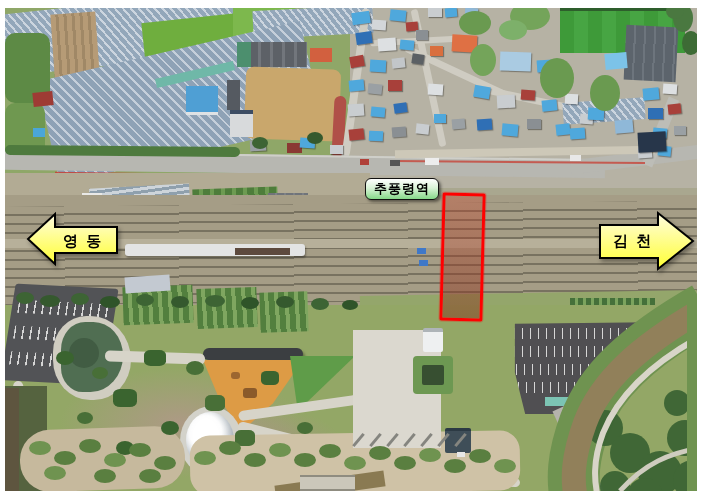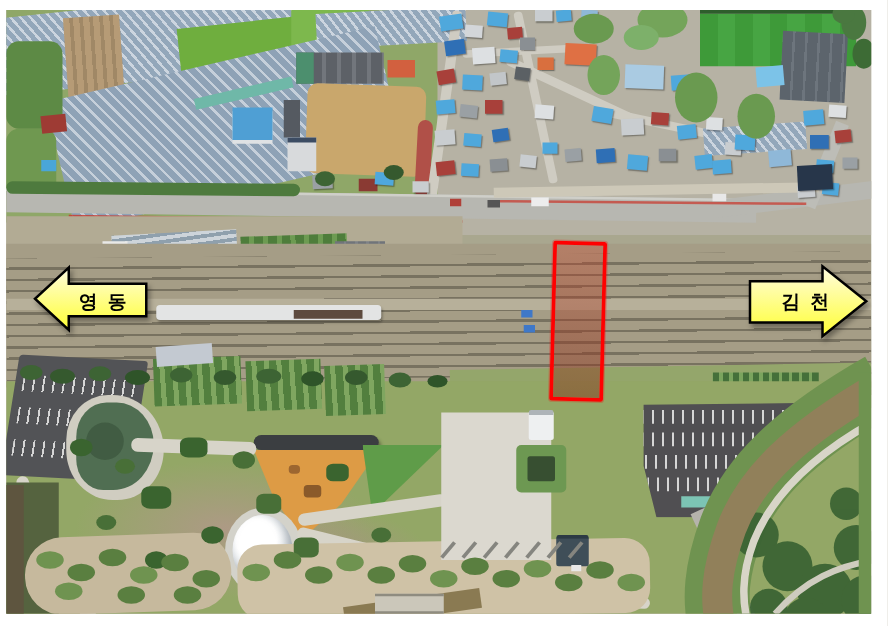--- a/index.html
+++ b/index.html
@@ -306,20 +306,23 @@
         <div style="position: absolute; left: 352px; top: 424px; width: 3px; height: 16px; background: rgb(133, 133, 127); transform: rotate(40deg);"></div>
         <div style="position: absolute; left: 369px; top: 424px; width: 3px; height: 16px; background: rgb(133, 133, 127); transform: rotate(40deg);"></div>
         <div style="position: absolute; left: 386px; top: 424px; width: 3px; height: 16px; background: rgb(133, 133, 127); transform: rotate(40deg);"></div>
         <div style="position: absolute; left: 403px; top: 424px; width: 3px; height: 16px; background: rgb(133, 133, 127); transform: rotate(40deg);"></div>
         <div style="position: absolute; left: 420px; top: 424px; width: 3px; height: 16px; background: rgb(133, 133, 127); transform: rotate(40deg);"></div>
         <div style="position: absolute; left: 437px; top: 424px; width: 3px; height: 16px; background: rgb(133, 133, 127); transform: rotate(40deg);"></div>
         <div style="position: absolute; left: 454px; top: 424px; width: 3px; height: 16px; background: rgb(133, 133, 127); transform: rotate(40deg);"></div>
       </div>
 
   <div id="siteBox"></div>
+  <div id="stationLabel">
+    <span>추풍령역</span>
+  </div>
 
   <svg class="arrowSvg" style="left:20px;top:203px;" width="95" height="58" viewBox="0 0 95 58">
     <defs>
       <linearGradient id="agradL" x1="0" y1="0" x2="0" y2="1">
         <stop offset="0" stop-color="#fffce0"></stop>
             <stop offset="1" stop-color="#ffff33"></stop>
       </linearGradient>
     </defs>
     <polygon points="92,16 30,16 30,3 3,28 30,53 30,42 92,42" fill="url(#agradL)" stroke="#000" stroke-width="2" stroke-linejoin="miter"></polygon>
   </svg>
@@ -327,16 +330,16 @@
 
   <svg class="arrowSvg" style="left:593px;top:202px;" width="99" height="62" viewBox="0 0 99 62">
     <defs>
       <linearGradient id="agradR" x1="0" y1="0" x2="0" y2="1">
         <stop offset="0" stop-color="#fffce0"></stop>
             <stop offset="1" stop-color="#ffff33"></stop>
       </linearGradient>
     </defs>
     <polygon points="2,15 60,15 60,3 95,31 60,59 60,48 2,48" fill="url(#agradR)" stroke="#000" stroke-width="2" stroke-linejoin="miter"></polygon>
   </svg>
-  <div class="arrowText" style="left:608px;top:224px;margin-left:12px;">김 천</div>
+  <div class="arrowText" style="left:608px;top:224px;">김 천</div>
 
  </div>
 </div>
 
 </body></html>

